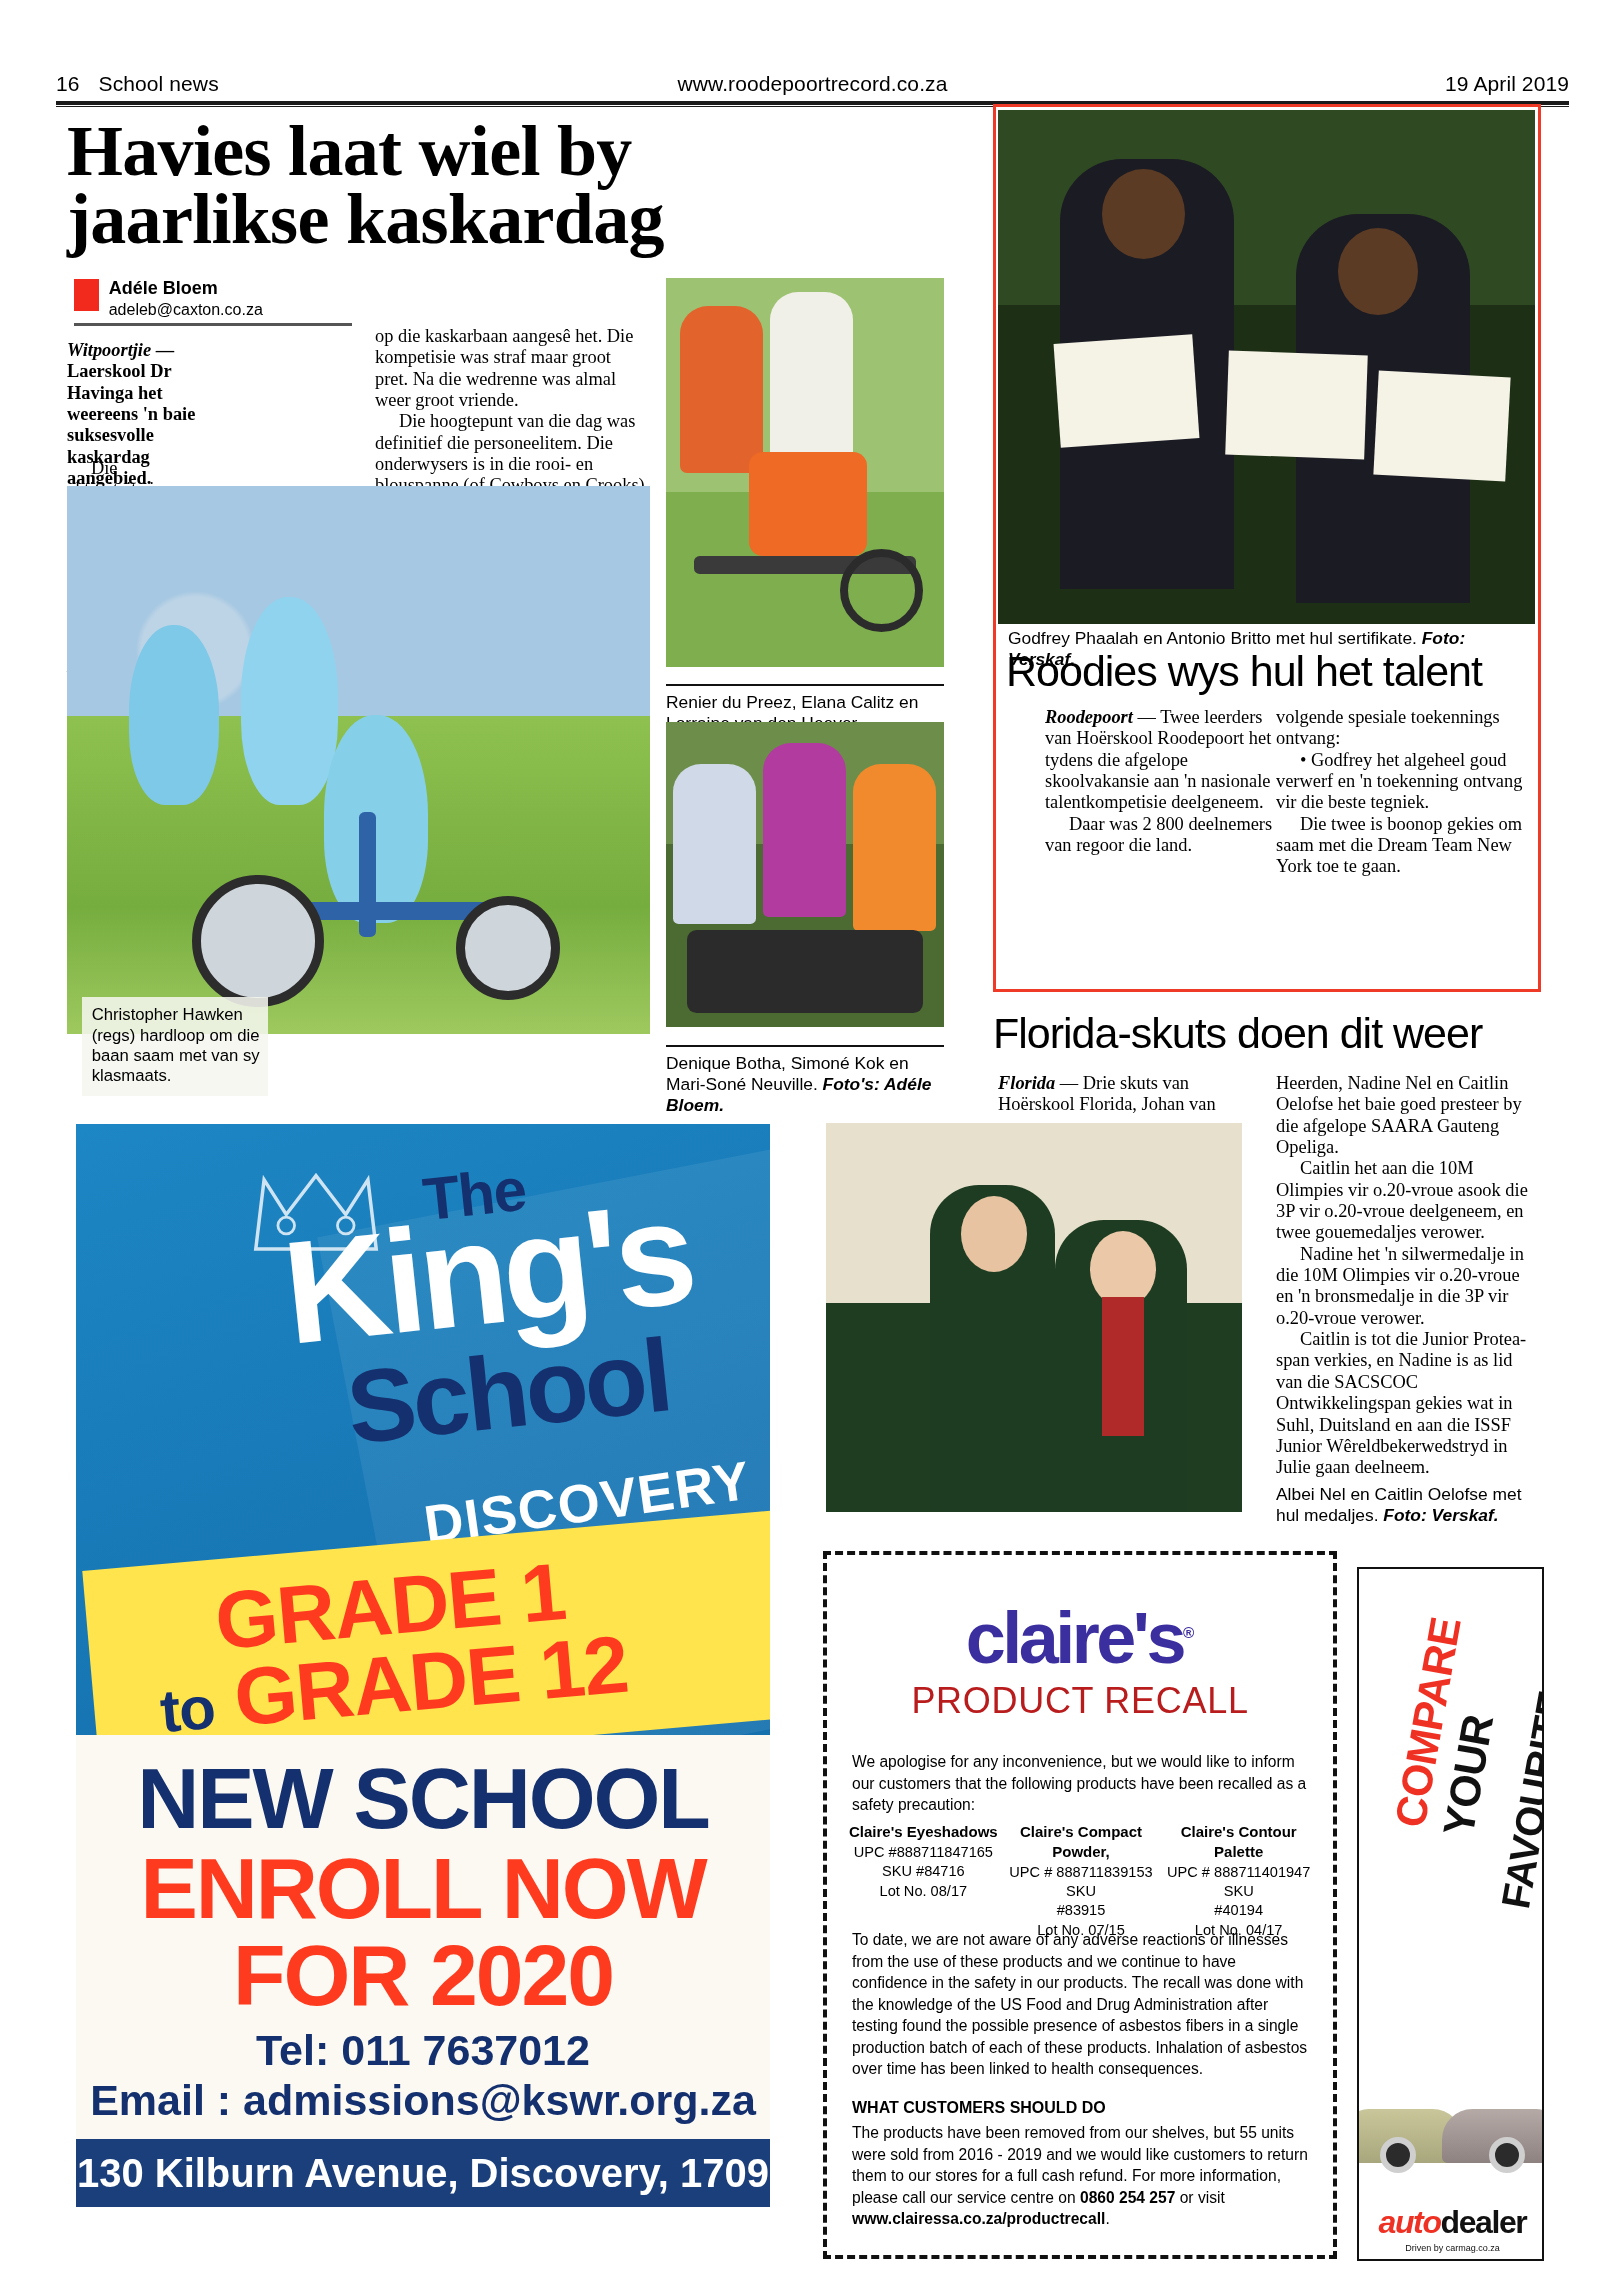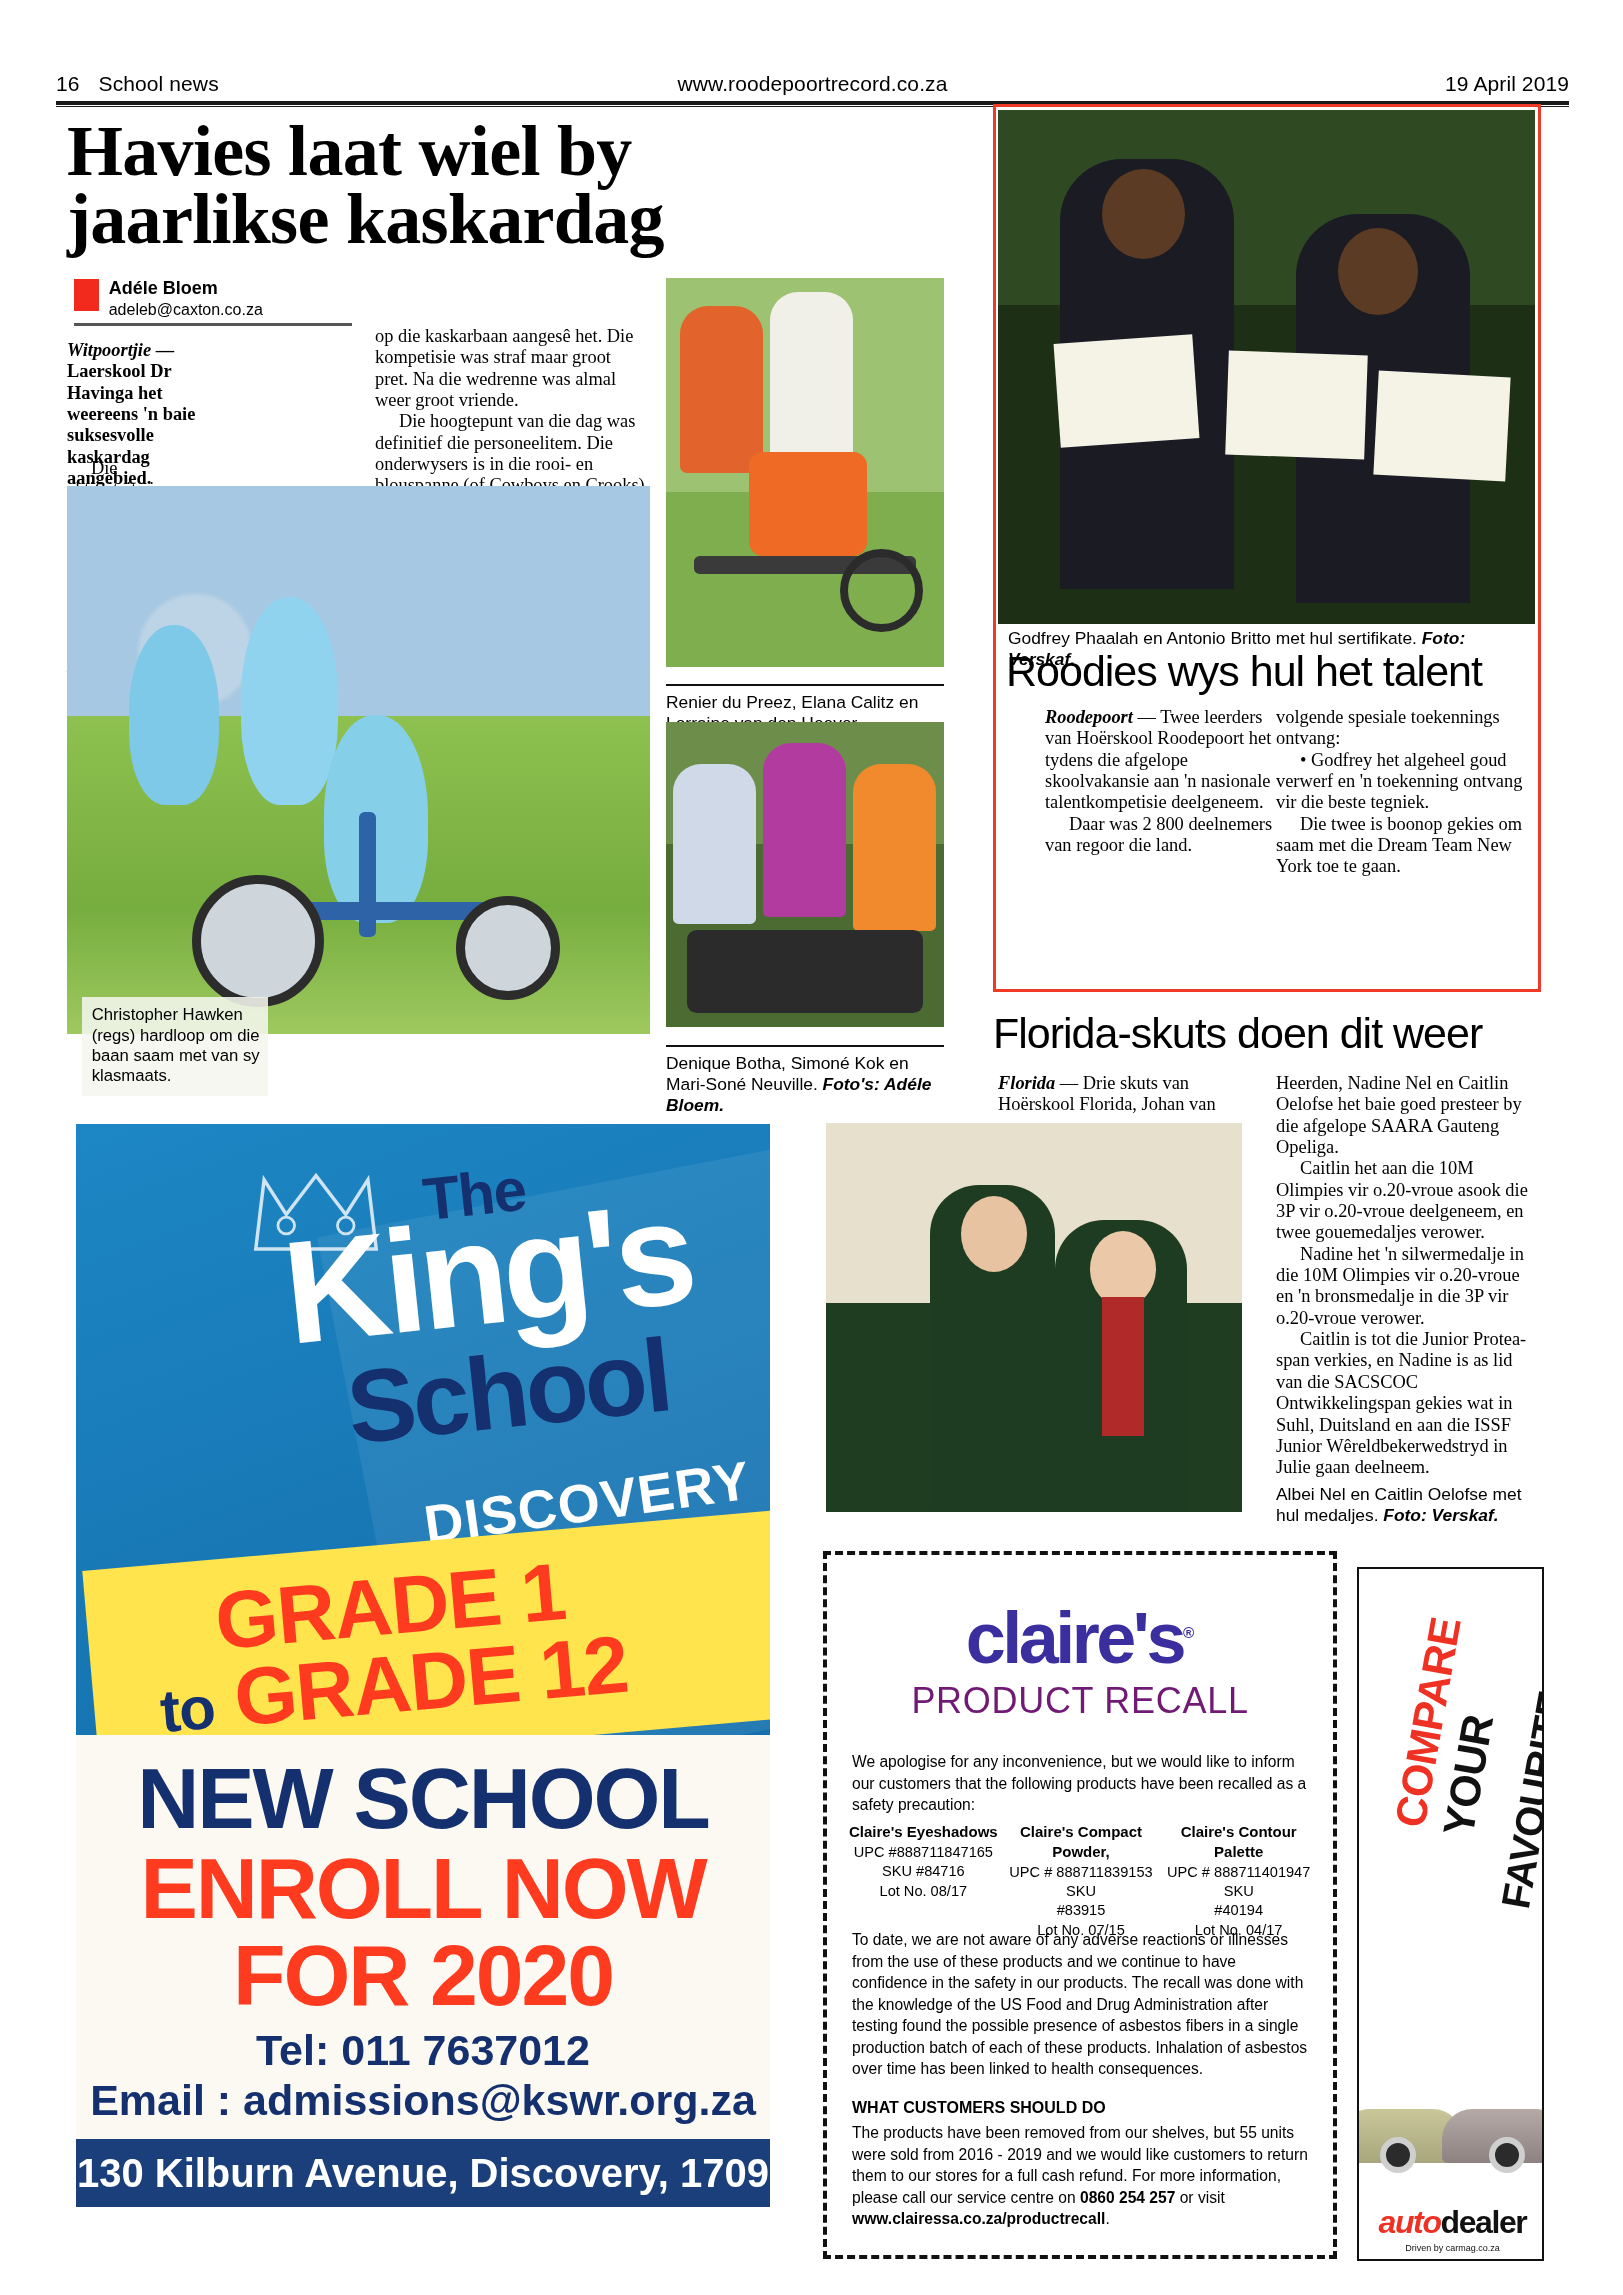--- a/index.html
+++ b/index.html
@@ -144,21 +144,21 @@
      display:flex; align-items:center; justify-content:center; }
   .conf { position:absolute; }
 
   
   .claires { position:absolute; left:823px; top:1551px; width:514px; height:708px; background:#fff; }
   .dashedbox { position:absolute; inset:0; border:4.2px dashed #111; }
   .cl-logo { position:absolute; left:0; top:46px; width:514px; text-align:center;
      font-family:"Liberation Sans", sans-serif; font-weight:700; font-size:72px; color:#3b2fa0; letter-spacing:-3.5px; }
   .cl-logo sup { font-size:15.3px; vertical-align:super; letter-spacing:0; }
   .cl-sub { position:absolute; left:0; top:129px; width:514px; text-align:center;
-     font-family:"Liberation Sans", sans-serif; font-size:36px; letter-spacing:0.7px; color:#701a75; }
+     font-family:"Liberation Sans", sans-serif; font-size:36px; letter-spacing:0.7px; color:#b91c1c; }
   .cl-body { position:absolute; left:29px; top:200px; width:458px;
      font-family:"Liberation Sans", sans-serif; font-size:15.6px; line-height:1.38; }
   .cl-prods { position:absolute; left:25px; top:271px; width:466px; display:flex; gap:7px;
      font-family:"Liberation Sans", sans-serif; font-size:14.6px; line-height:1.32; }
   .cl-prods > div { flex:1; text-align:center; }
   .cl-prods .t { font-weight:700; font-size:15px; margin-bottom:1.4px; }
   .cl-body2 { position:absolute; left:29px; top:378px; width:458px;
      font-family:"Liberation Sans", sans-serif; font-size:15.6px; line-height:1.38; }
   .cl-what { position:absolute; left:29px; top:548px; width:458px;
      font-family:"Liberation Sans", sans-serif; font-weight:700; font-size:16px; }

